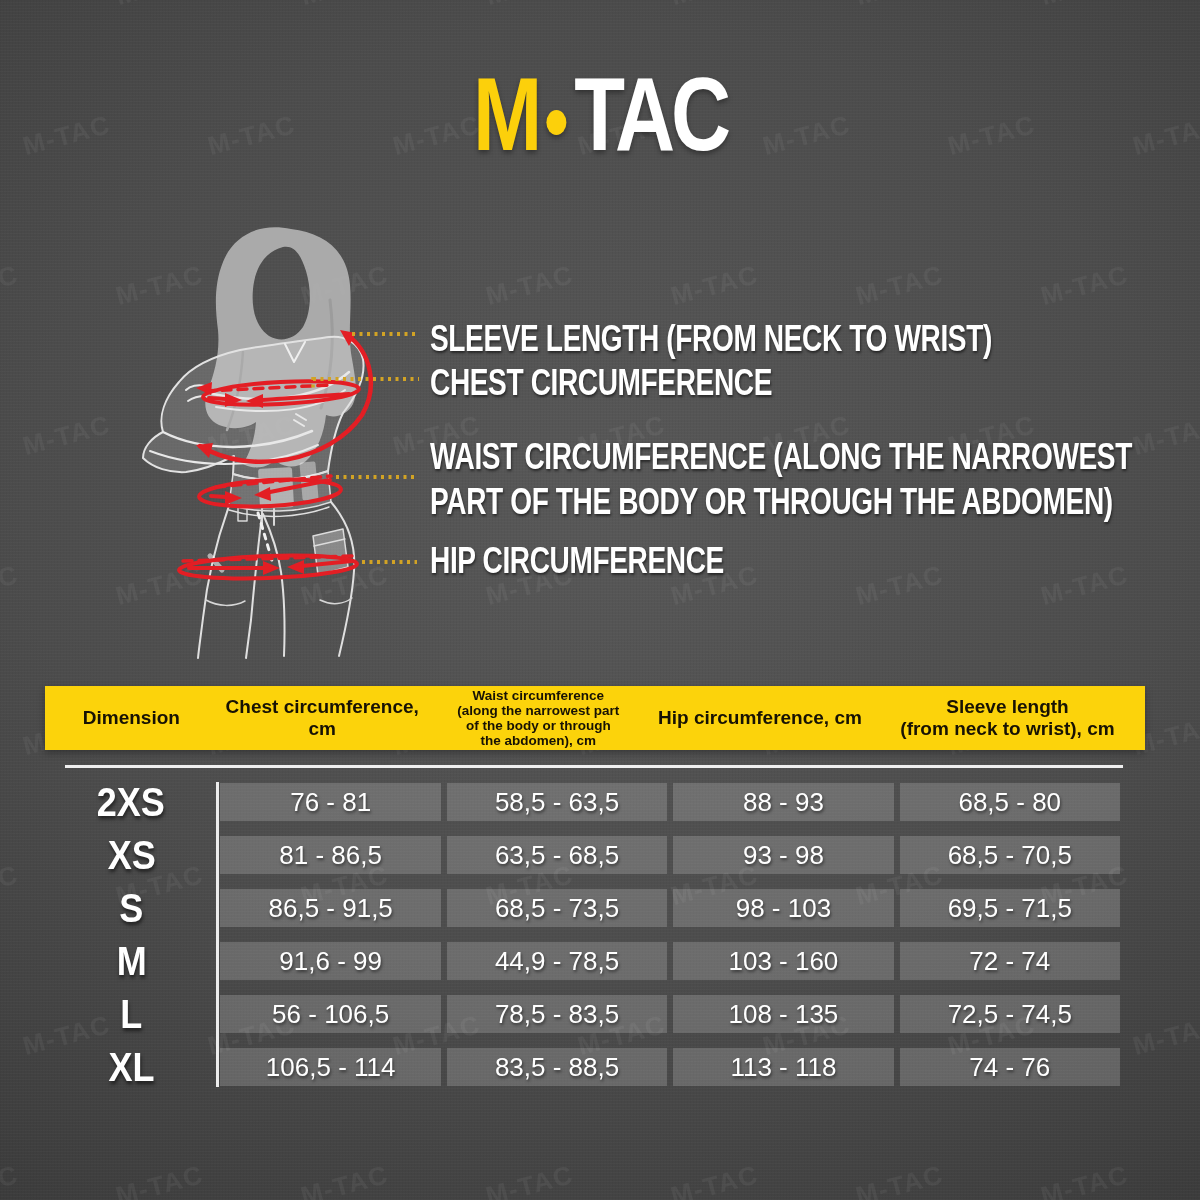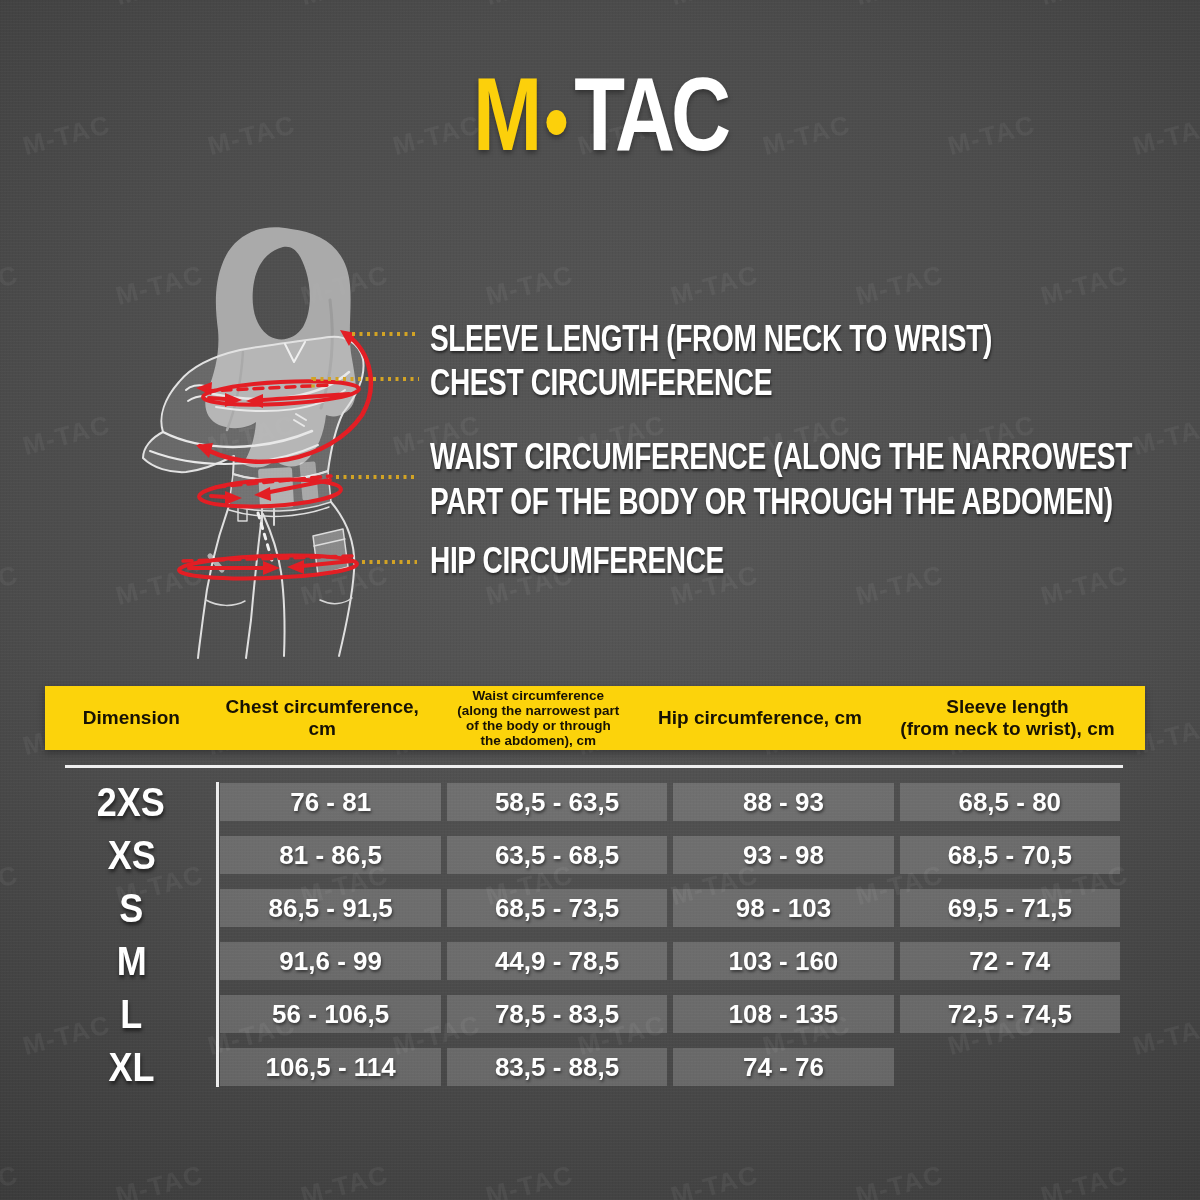--- a/index.html
+++ b/index.html
@@ -49,21 +49,21 @@
   .vline{position:absolute;top:96px;left:171px;width:3px;height:305px;background:#ececec;}
   .tbody{position:absolute;top:97px;left:0;width:100%;}
   .trow{display:flex;height:38px;margin-bottom:15px;box-sizing:border-box;
     width:100%;padding-right:22px;}
   .bc0{width:16%;} .bc{width:21%;}
   .tdim{display:flex;align-items:center;justify-content:center;}
   .tdim span{color:#fff;font-weight:bold;font-size:40px;transform:scaleX(0.9);
     text-shadow:1px 3px 4px rgba(0,0,0,0.55);}
   .dwrap{box-sizing:border-box;padding:0 3px;}
   .dcell{height:100%;background:rgba(255,255,255,0.18);display:flex;align-items:center;
-    justify-content:center;color:#fff;font-weight:bold;font-size:26px;
+    justify-content:center;color:#fff;font-weight:normal;font-size:26px;
     text-shadow:1px 2px 3px rgba(0,0,0,0.5);}
 </style>
 </head>
 <body>
 
 <div class="canvas">
 
   <div class="watermarks" id="watermarks">
       <span class="wm" style="left: -70px; top: -30px;">M-TAC</span>
       <span class="wm" style="left: 115px; top: -30px;">M-TAC</span>
@@ -351,19 +351,22 @@
           <div class="tdim bc0">
             <span>XL</span>
           </div>
           <div class="dwrap bc">
             <div class="dcell">106,5 - 114</div>
           </div>
           <div class="dwrap bc">
             <div class="dcell">83,5 - 88,5</div>
           </div>
           <div class="dwrap bc">
+            <div class="dcell">113 - 118</div>
+          </div>
+          <div class="dwrap bc">
             <div class="dcell">74 - 76</div>
           </div>
         </div>
       </div>
   </div>
 
 </div>
 
 </body></html>

